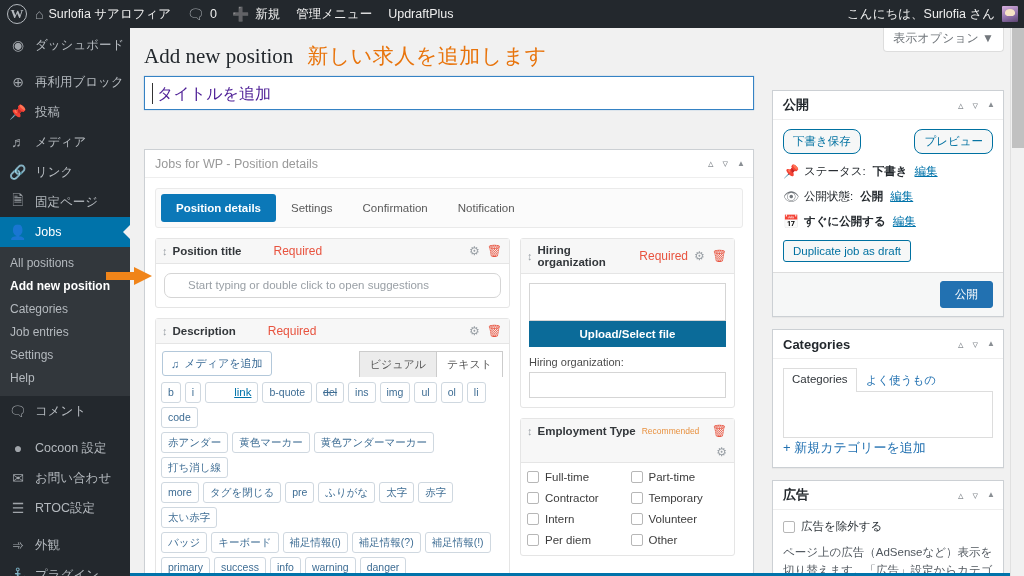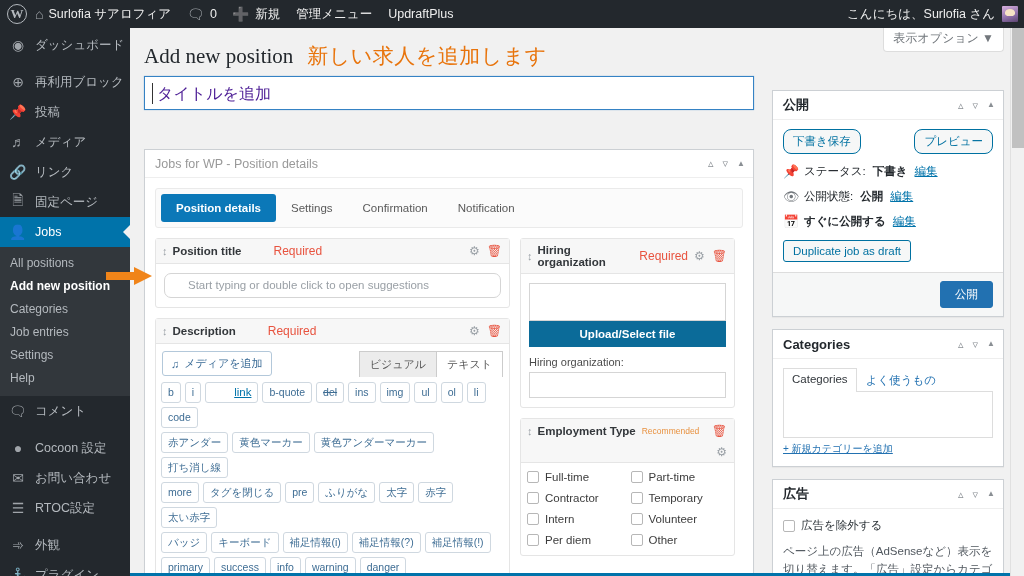--- a/index.html
+++ b/index.html
@@ -258,21 +258,21 @@
   }
 
   .cat-tabs { display: flex; font-size: 11.5px; border-bottom: 1px solid #ddd; }
   .cat-tab {
     padding: 4px 8px; color: #555; border: 1px solid transparent;
     border-bottom: none; margin-bottom: -1px;
   }
   .cat-tab.sel { background: #fff; border-color: #ddd; color: #32373c; }
   .cat-tab.alt { color: #2271b1; }
   .cat-list { border: 1px solid #ddd; border-top: none; height: 46px; background: #fff; }
-  .addcat { color: #2271b1; text-decoration: underline; font-size: 10px; display:inline-block; }
+  .addcat { color: #2271b1; font-size: 13px; display:inline-block; }
 
   .ad-check { display: flex; align-items: center; gap: 6px; font-size: 11.5px; color: #2c3338; }
   .ad-desc { font-size: 11.5px; color: #50575e; line-height: 18px; margin-top: 9px; }
 
   
   .vscroll {
     position: absolute; top: 28px; right: 0; width: 14px; bottom: 0;
     background: #f1f1f1; border-left: 1px solid #e0e0e0;
   }
   .vscroll .thumb {

